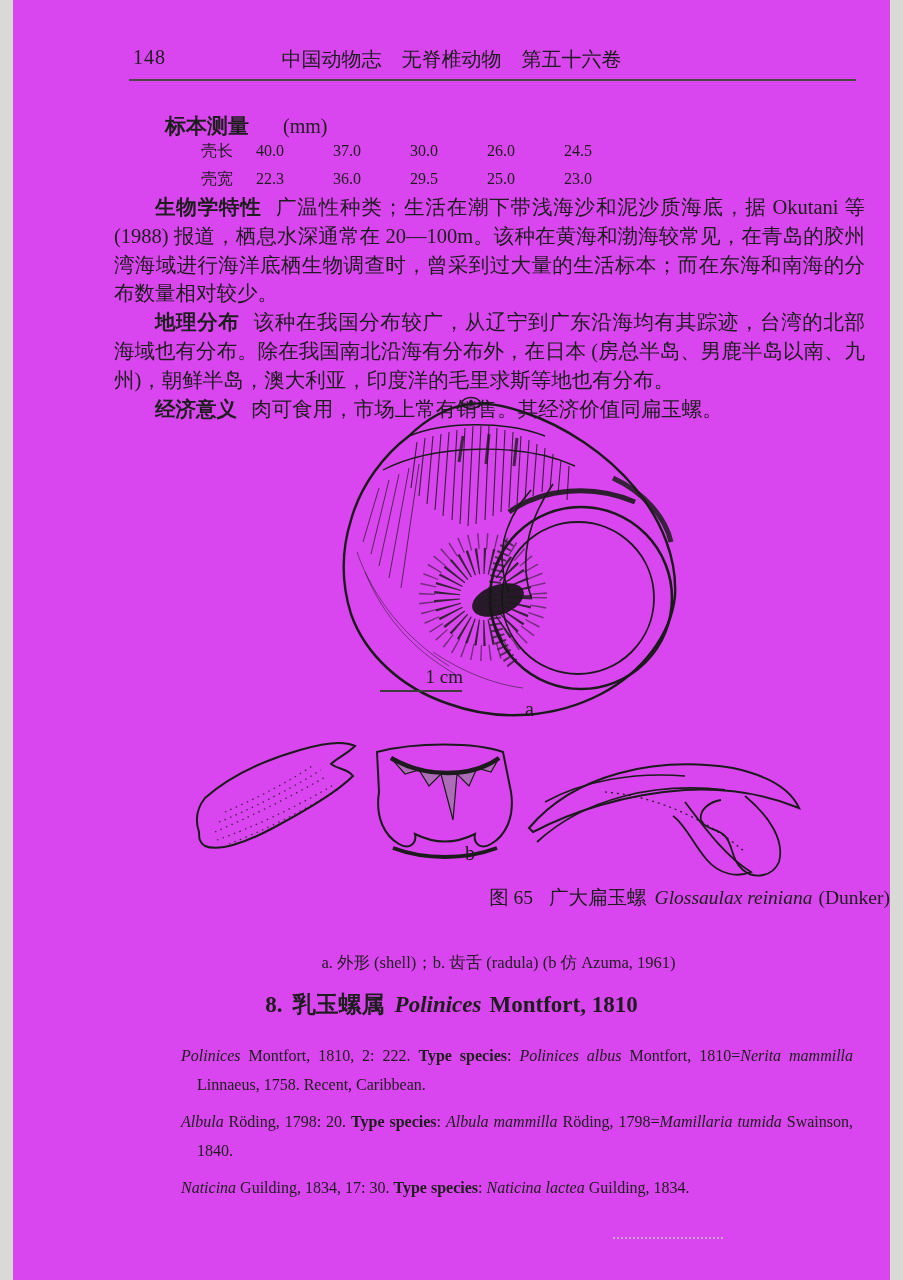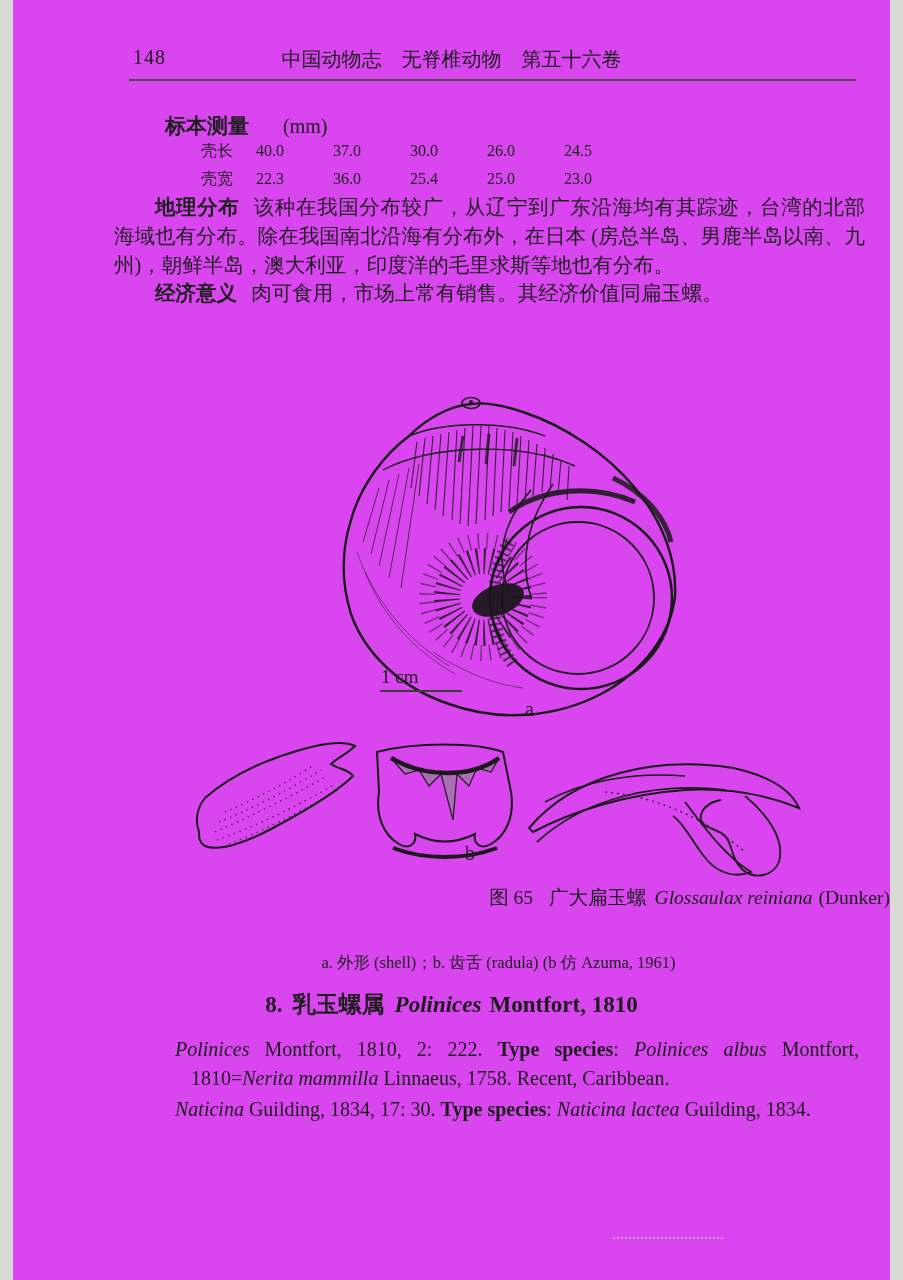--- a/index.html
+++ b/index.html
@@ -21,38 +21,38 @@
   .meas-row .rlabel { display:inline-block; width:55px; }
   .meas-row .val { display:inline-block; width:77px; }
   .row1 { top:141px; } .row2 { top:169px; }
   
   .bodytext { position:absolute; left:101px; top:193px; width:751px; }
   .bodytext p { margin:0; font-size:20.5px; line-height:28.8px; text-align:justify; text-indent:2em; }
   .bodytext b.heiti { font-size:20.5px; margin-right:0.7em; }
   
   .shell-svg { position:absolute; left:300px; top:392px; }
   .radula-svg { position:absolute; left:172px; top:732px; }
-  .scale-label { position:absolute; left:368px; top:666px; width:82px; text-align:left; font-size:19px; }
+  .scale-label { position:absolute; left:368px; top:666px; width:82px; text-align:right; font-size:19px; }
   .scale-line { position:absolute; left:367px; top:690px; width:82px; height:2px; background:#3c3c3a; }
   .panel-label { position:absolute; font-size:20px; }
   .label-a { left:512px; top:698px; }
   .label-b { left:452px; top:842px; }
   .caption1 { position:absolute; left:0; top:884px; width:100%; text-align:right; font-size:19.5px; }
   .caption1 .figno { margin-right:16px; }
   .caption1 .cn { margin-right:8px; }
   .caption1 .sp { font-style:italic; margin-right:6px; }
   .caption2 { position:absolute; left:0; top:952px; width:100%; text-align:center; font-size:16.5px;padding-left:47px; }
   
   .sec-heading { position:absolute; left:0; top:970px; width:100%; text-align:center; font-size:23px; font-weight:700; }
   .sec-heading .num { margin-right:10px; }
   .sec-heading .cn { font-family:"Liberation Sans","DejaVu Sans",sans-serif; margin-right:10px;margin-top:12px; }
   .sec-heading .genus { font-style:italic; margin-right:8px; }
   
   .synonymy { position:absolute; left:160px; top:1033px; width:688px; }
-  .synonymy p { margin:2px; font-size:20px; line-height:29px; text-align:justify; padding-left:16px; text-indent:-16px; }
+  .synonymy p { margin:8px; font-size:16px; line-height:29px; text-align:justify; padding-left:16px; text-indent:-16px; }
   .synonymy .it { font-style:italic; }
   .synonymy .bd { font-weight:700; }
   .scan-artifact { position:absolute; left:600px; top:1237px; width:110px; border-top:2px dotted #c9c9c4; opacity:.7; }
   svg { display:block; }
 </style>
 </head>
 <body>
 
 <div class="page">
 
@@ -60,24 +60,25 @@
   <div class="running-title">中国动物志　无脊椎动物　第五十六卷</div>
   <div class="head-rule"></div>
 
   <div class="meas-head">
     <b class="heiti">标本测量</b><span class="unit">(mm)</span>
   </div>
   <div class="meas-row row1">
     <span class="rlabel">壳长</span><span class="val">40.0</span><span class="val">37.0</span><span class="val">30.0</span><span class="val">26.0</span><span class="val">24.5</span>
   </div>
   <div class="meas-row row2">
-    <span class="rlabel">壳宽</span><span class="val">22.3</span><span class="val">36.0</span><span class="val">25.4</span><span class="val">25.0</span><span class="val">23.0</span>
+    <span class="rlabel">壳宽</span><span class="val">22.3</span><span class="val">36.0</span><span class="val">29.5</span><span class="val">25.0</span><span class="val">23.0</span>
   </div>
 
   <div class="bodytext">
+    <p><b class="heiti">生物学特性</b><span>广温性种类；生活在潮下带浅海沙和泥沙质海底，据 Okutani 等 (1988) 报道，栖息水深通常在 20—100m。该种在黄海和渤海较常见，在青岛的胶州湾海域进行海洋底栖生物调查时，曾采到过大量的生活标本；而在东海和南海的分布数量相对较少。</span></p>
     <p><b class="heiti">地理分布</b><span>该种在我国分布较广，从辽宁到广东沿海均有其踪迹，台湾的北部海域也有分布。除在我国南北沿海有分布外，在日本 (房总半岛、男鹿半岛以南、九州)，朝鲜半岛，澳大利亚，印度洋的毛里求斯等地也有分布。</span></p>
     <p><b class="heiti">经济意义</b><span>肉可食用，市场上常有销售。其经济价值同扁玉螺。</span></p>
   </div>
 
   <svg class="shell-svg" width="372" height="326" viewBox="0 0 372 326" fill="none" stroke="#1b1b1b">
 
     <path stroke-width="2.4" d="M158,12 C135,14 112,28 96,44 C72,62 48,92 38,128 C28,160 28,190 38,222 C52,262 88,296 136,312 C186,330 242,326 288,302 C330,280 358,242 362,204 C364,168 350,130 322,96 C294,62 252,34 210,20 C192,14 172,10 158,12 Z"></path>
 
     <ellipse cx="158" cy="11" rx="9" ry="5.5" stroke-width="1.6"></ellipse>
     <circle cx="158" cy="10" r="2" fill="#1b1b1b" stroke="none"></circle>
@@ -137,17 +138,18 @@
     <span class="figno">图 65</span><span class="cn">广大扁玉螺</span><span class="sp">Glossaulax reiniana</span><span>(Dunker)</span>
   </div>
   <div class="caption2">a. 外形 (shell)；b. 齿舌 (radula) (b 仿 Azuma, 1961)</div>
 
   <h2 class="sec-heading">
     <span class="num">8.</span><span class="cn">乳玉螺属</span><span class="genus">Polinices</span><span>Montfort, 1810</span>
   </h2>
 
   <div class="synonymy">
     <p><span class="it">Polinices</span><span> Montfort, 1810, 2: 222. </span><span class="bd">Type species</span><span>: </span><span class="it">Polinices albus</span><span> Montfort, 1810=</span><span class="it">Nerita mammilla</span><span> Linnaeus, 1758. Recent, Caribbean.</span></p>
+    <p><span class="it">Albula</span><span> Röding, 1798: 20. </span><span class="bd">Type species</span><span>: </span><span class="it">Albula mammilla</span><span> Röding, 1798=</span><span class="it">Mamillaria tumida</span><span> Swainson, 1840.</span></p>
     <p><span class="it">Naticina</span><span> Guilding, 1834, 17: 30. </span><span class="bd">Type species</span><span>: </span><span class="it">Naticina lactea</span><span> Guilding, 1834.</span></p>
   </div>
 
   <div class="scan-artifact"></div>
 </div>
 
 </body></html>

